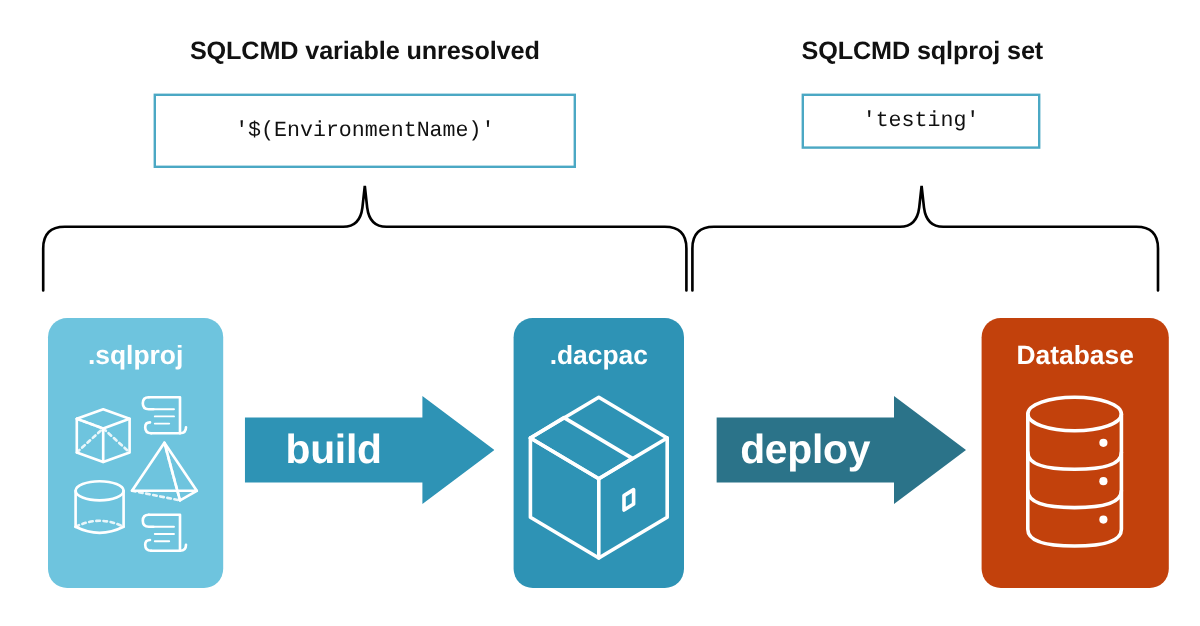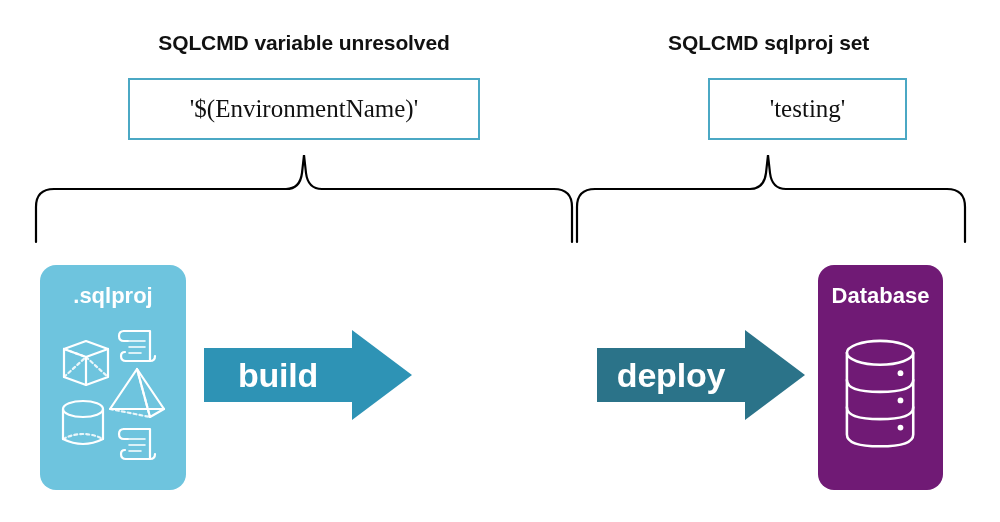--- a/index.html
+++ b/index.html
@@ -38,47 +38,47 @@
 
   
   .code-box {
     position: absolute;
     background: #ffffff;
     border: 2px solid #4BA8C4;
     box-sizing: border-box;
     display: flex;
     align-items: center;
     justify-content: center;
-    font-family: Liberation Serif, serif;
-    font-size: 25px;
+    font-family: Liberation Mono, monospace;
+    font-size: 18px;
     color: #111111;
     white-space: nowrap;
   }
   #code-box-left  { left: 128px; top: 78px; width: 352px; height: 62px; }
-  #code-box-right { left: 668px; top: 78px; width: 199px; height: 62px; margin-left: 40px; }
+  #code-box-right { left: 668px; top: 78px; width: 199px; height: 46px; }
 
   
   #braces {
     position: absolute;
     left: 0; top: 145px;
     width: 1000px;
     height: 100px;
   }
 
   
   .stage-box {
     position: absolute;
     top: 265px;
     height: 225px;
     border-radius: 16px;
     box-sizing: border-box;
   }
   #box-sqlproj  { left: 40px;  width: 146px; background: #6EC4DE; padding-left: 44px; }
   #box-dacpac   { left: 428px; width: 142px; background: #2E93B5; }
-  #box-database { left: 818px; width: 125px; background: #701a75; }
+  #box-database { left: 818px; width: 156px; background: #c2410c; }
 
   .stage-label {
     position: absolute;
     left: 0;
     top: 18px;
     width: 100%;
     text-align: center;
     font-family: "Liberation Sans", sans-serif;
     font-weight: bold;
     font-size: 22px;
@@ -200,20 +200,36 @@
           <path d="M 84,112 q -5,0 -5,5 q 0,5 5,5 l 4,0"></path>
           <path d="M 110,142 q 5,0 5,-5"></path>
           <path d="M 86,142 q -5,0 -5,-5 q 0,-4 4,-4"></path>
           <path d="M 89,122 L 105,122 M 89,128 L 105,128 M 89,134 L 101,134" stroke-width="1.6"></path>
         </g>
 
       </g>
     </svg>
   </div>
 
+  <div class="stage-box" id="box-dacpac">
+    <div class="stage-label">.dacpac</div>
+
+    <svg class="stage-art" viewBox="0 0 142 160" height="160">
+      <g fill="none" stroke="#ffffff" stroke-width="3" stroke-linejoin="round" stroke-linecap="round">
+
+        <path d="M 71,14 L 128,48 L 128,114 L 71,148 L 14,114 L 14,48 Z"></path>
+        <path d="M 14,48 L 71,82 L 128,48"></path>
+        <path d="M 71,82 L 71,148"></path>
+
+        <path d="M 42,31 L 99,65 L 71,82 L 14,48 Z"></path>
+
+        <path d="M 92,96 L 100,91 L 100,103 L 92,108 Z"></path>
+      </g>
+    </svg>
+  </div>
 
   <div class="stage-box" id="box-database">
     <div class="stage-label">Database</div>
 
     <svg class="stage-art" viewBox="0 0 147 160" height="160">
       <g fill="none" stroke="#ffffff" stroke-width="3" stroke-linejoin="round" stroke-linecap="round">
         <ellipse cx="73" cy="28" rx="39" ry="14"></ellipse>
         <path d="M 34,28 L 34,124 q 0,14 39,14 q 39,0 39,-14 L 112,28"></path>
         <path d="M 34,60 q 0,14 39,14 q 39,0 39,-14"></path>
         <path d="M 34,92 q 0,14 39,14 q 39,0 39,-14"></path>

